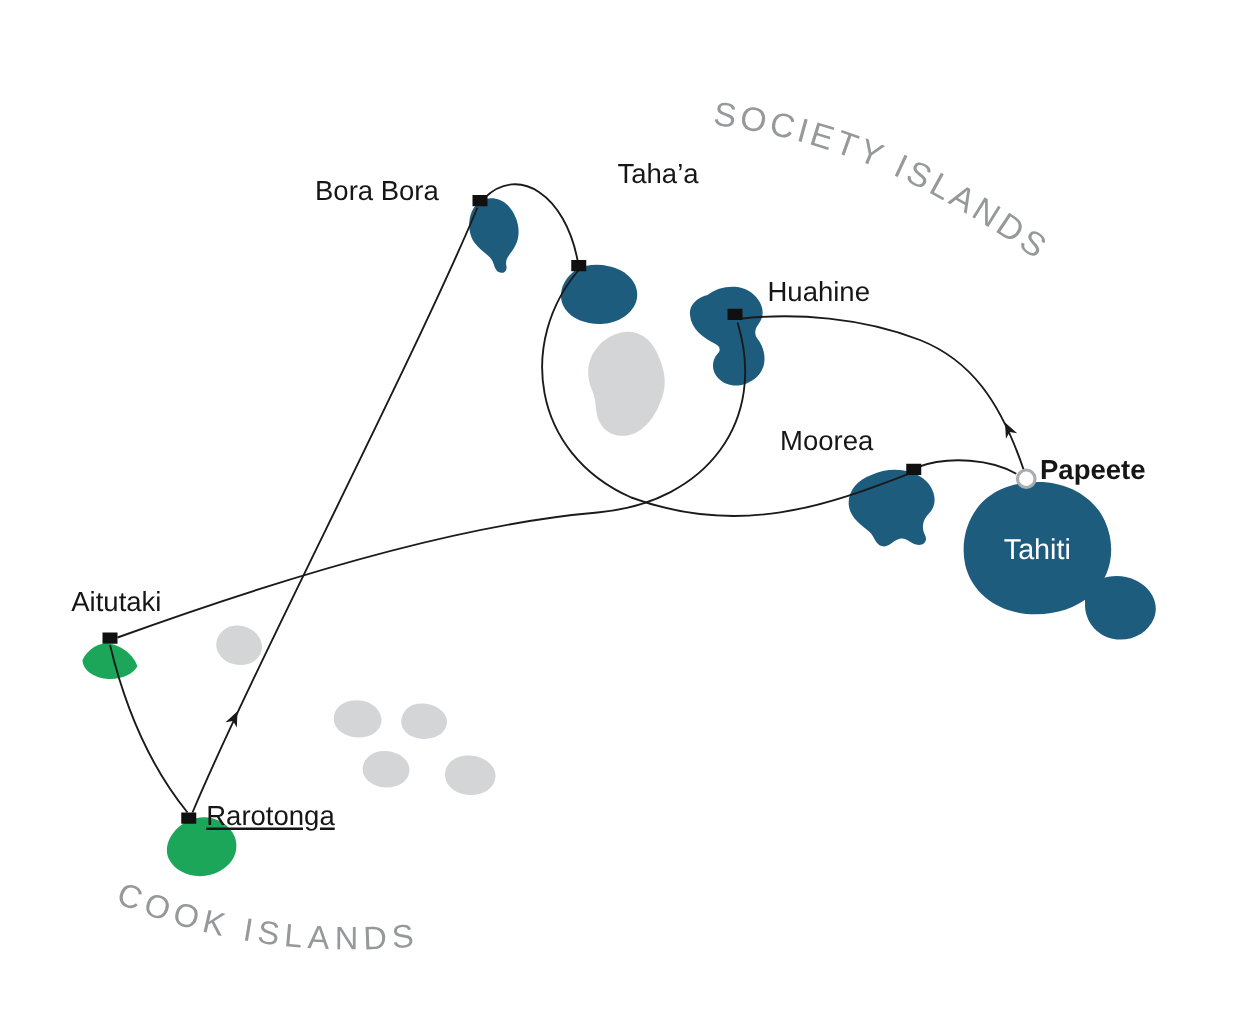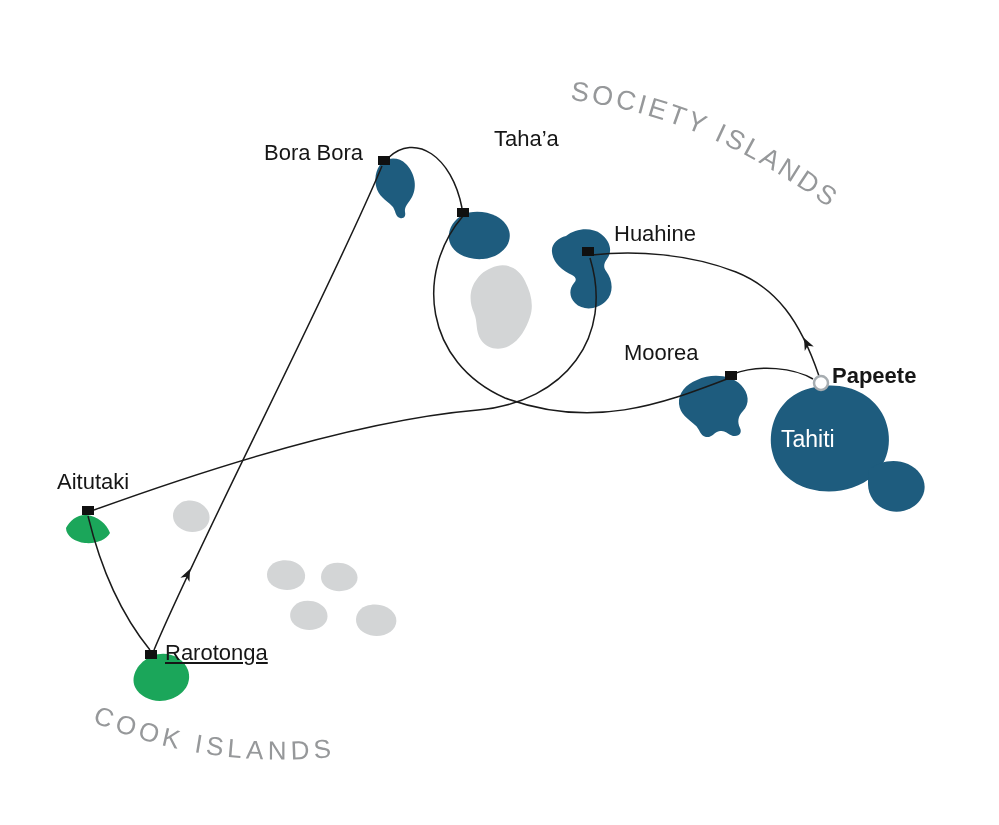--- a/index.html
+++ b/index.html
@@ -94,31 +94,31 @@
 
     <rect class="marker" x="378" y="156" width="12" height="9"></rect>
     <rect class="marker" x="457" y="208" width="12" height="9"></rect>
     <rect class="marker" x="582" y="247" width="12" height="9"></rect>
     <rect class="marker" x="725" y="371" width="12" height="9"></rect>
     <rect class="marker" x="82" y="506" width="12" height="9"></rect>
     <rect class="marker" x="145" y="650" width="12" height="9"></rect>
     <circle class="port-circle" cx="821" cy="383" r="7"></circle>
   </svg>
 
-  <div class="port-label" style="left:264px; top:140px;">Bora Bora</div>
+  <div class="port-label" style="left:252px; top:140px;">Bora Bora</div>
 
   <div class="port-label" style="left:462px; top:126px;margin-left:32px;">
     <div>Taha’a</div>
   </div>
 
   <div class="port-label" style="left:614px; top:221px;">Huahine</div>
 
   <div class="port-label" style="left:624px; top:340px;">Moorea</div>
 
   <div class="port-label" style="left:832px; top:363px;font-weight:bold;">Papeete</div>
 
   <div class="port-label" style="left:57px; top:469px;">Aitutaki</div>
 
   <div class="port-label" style="left:165px; top:640px;text-decoration:underline;">Rarotonga</div>
 
-  <div class="island-name" style="left:781px; top:426px;text-align:right;">Tahiti</div>
+  <div class="island-name" style="left:803px; top:426px;text-align:right;">Tahiti</div>
 
 </div>
 
 </body></html>

